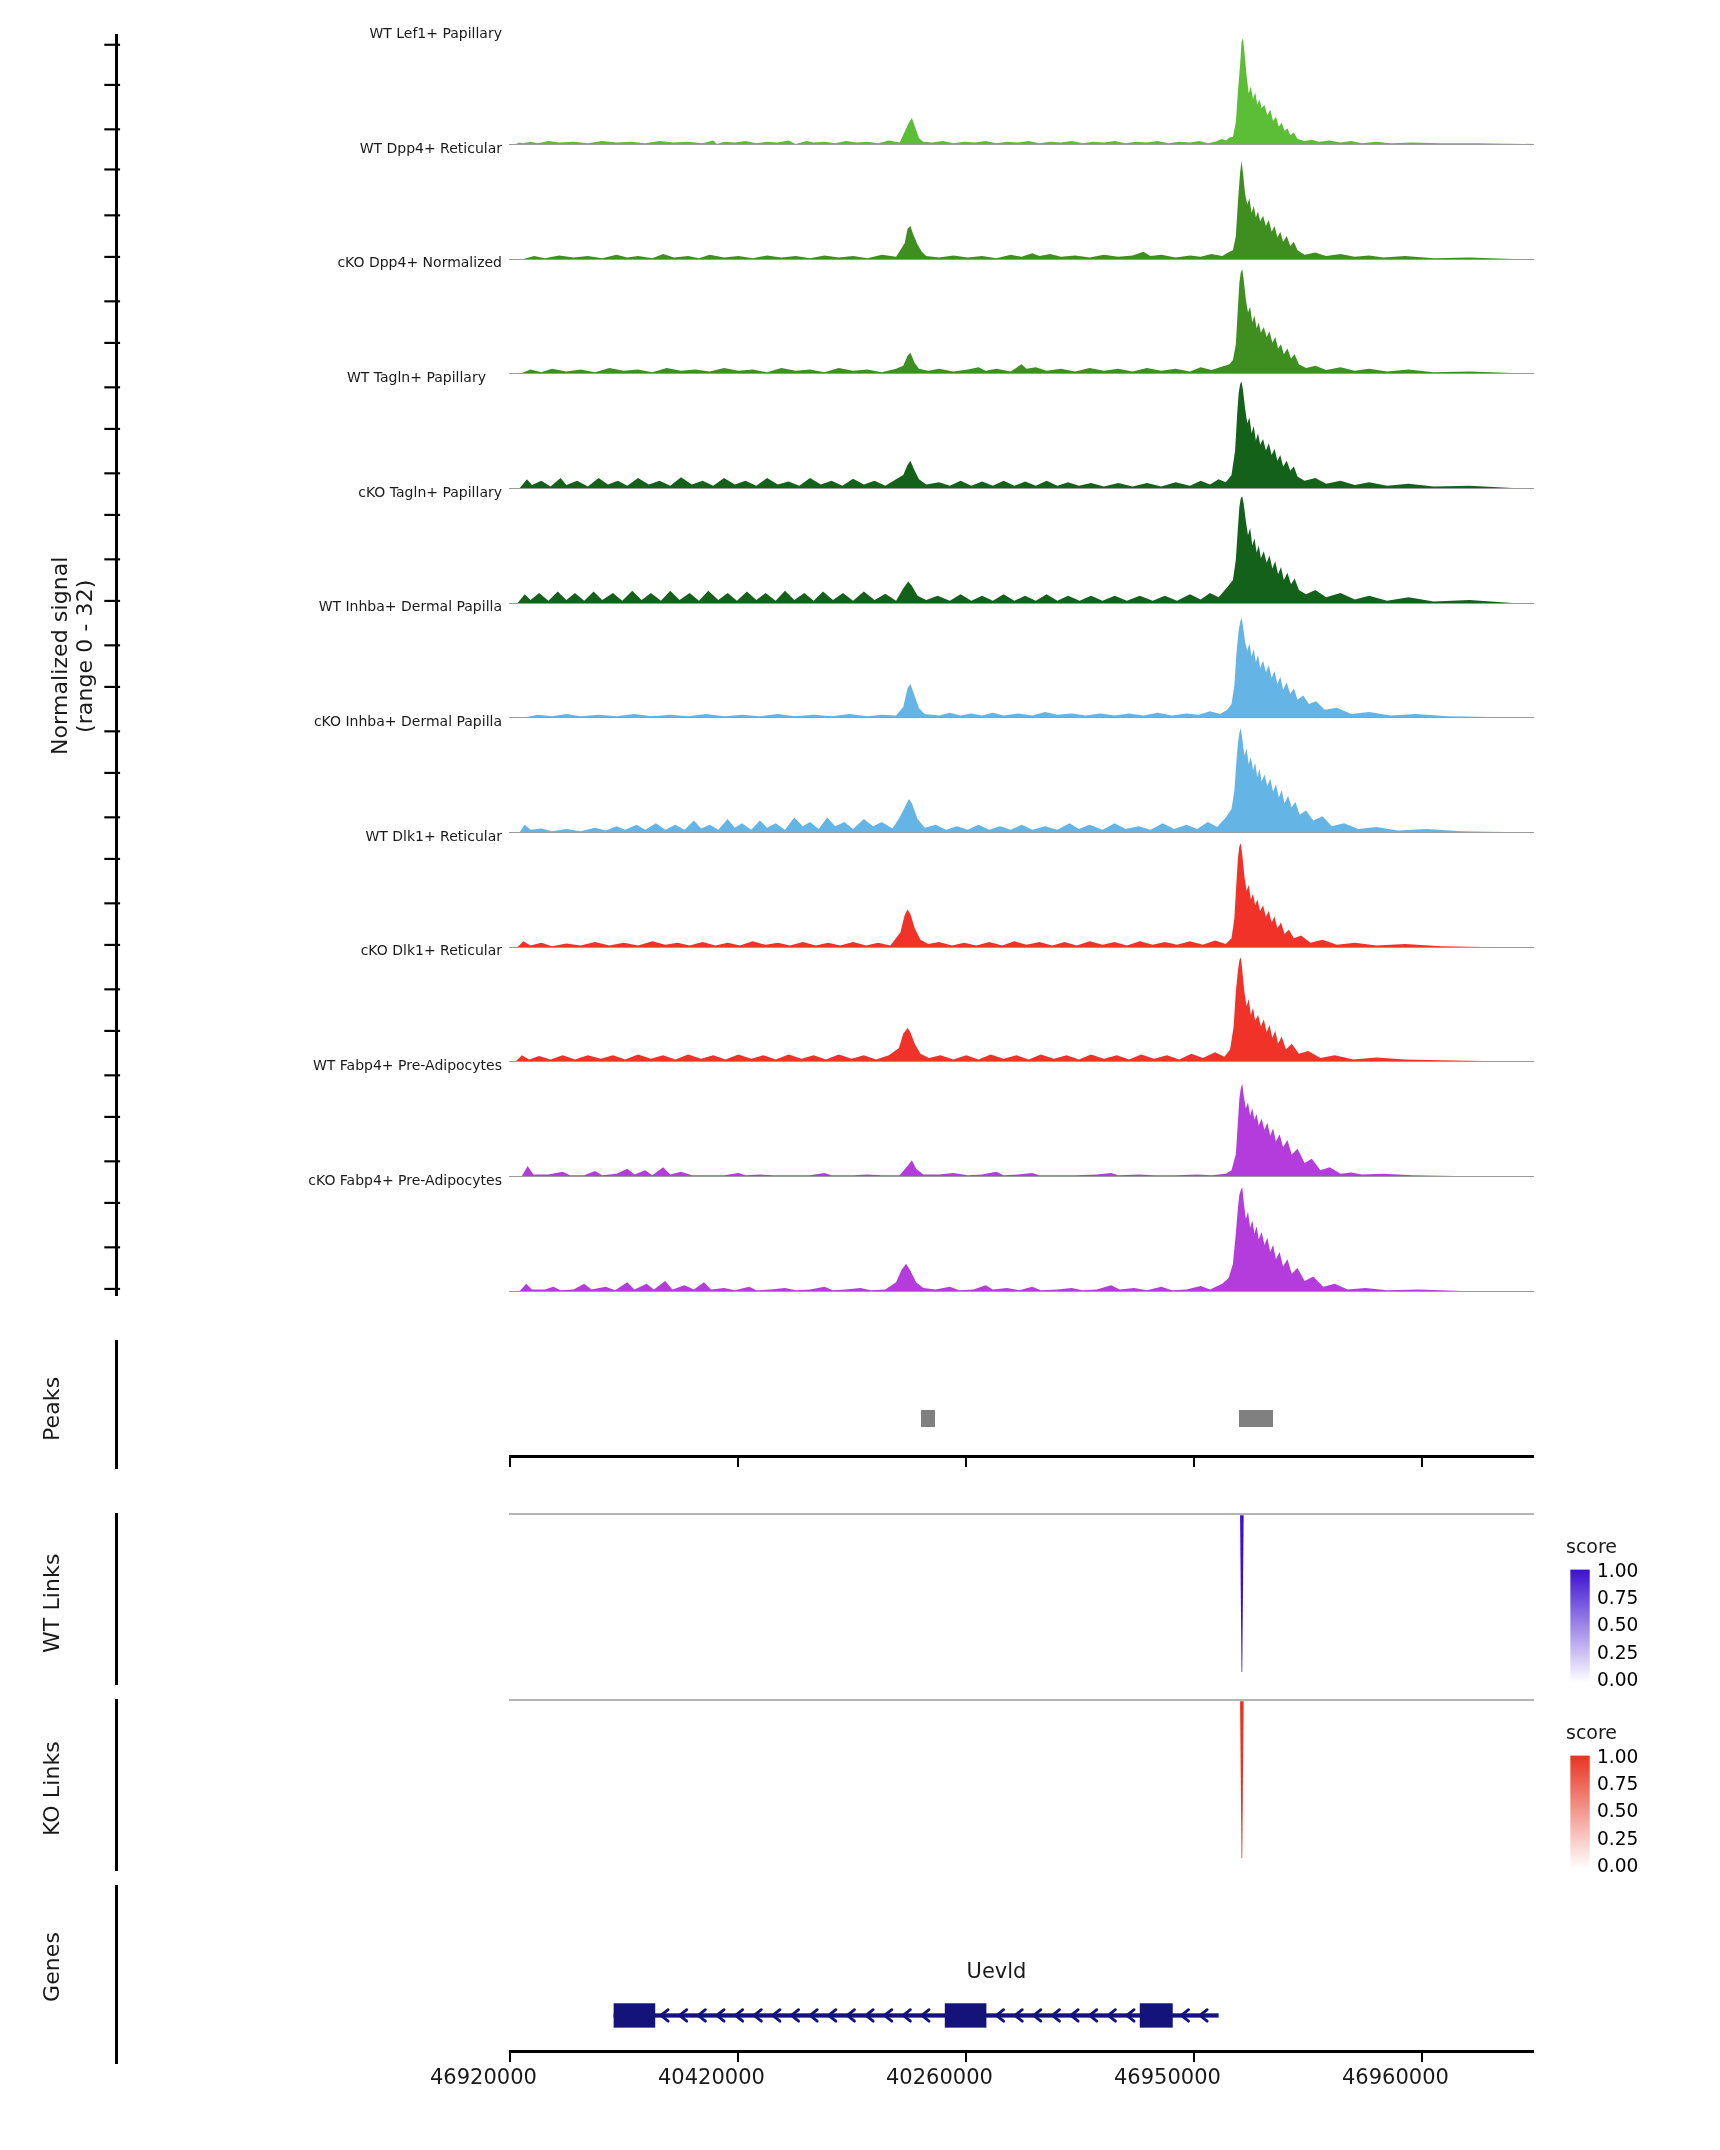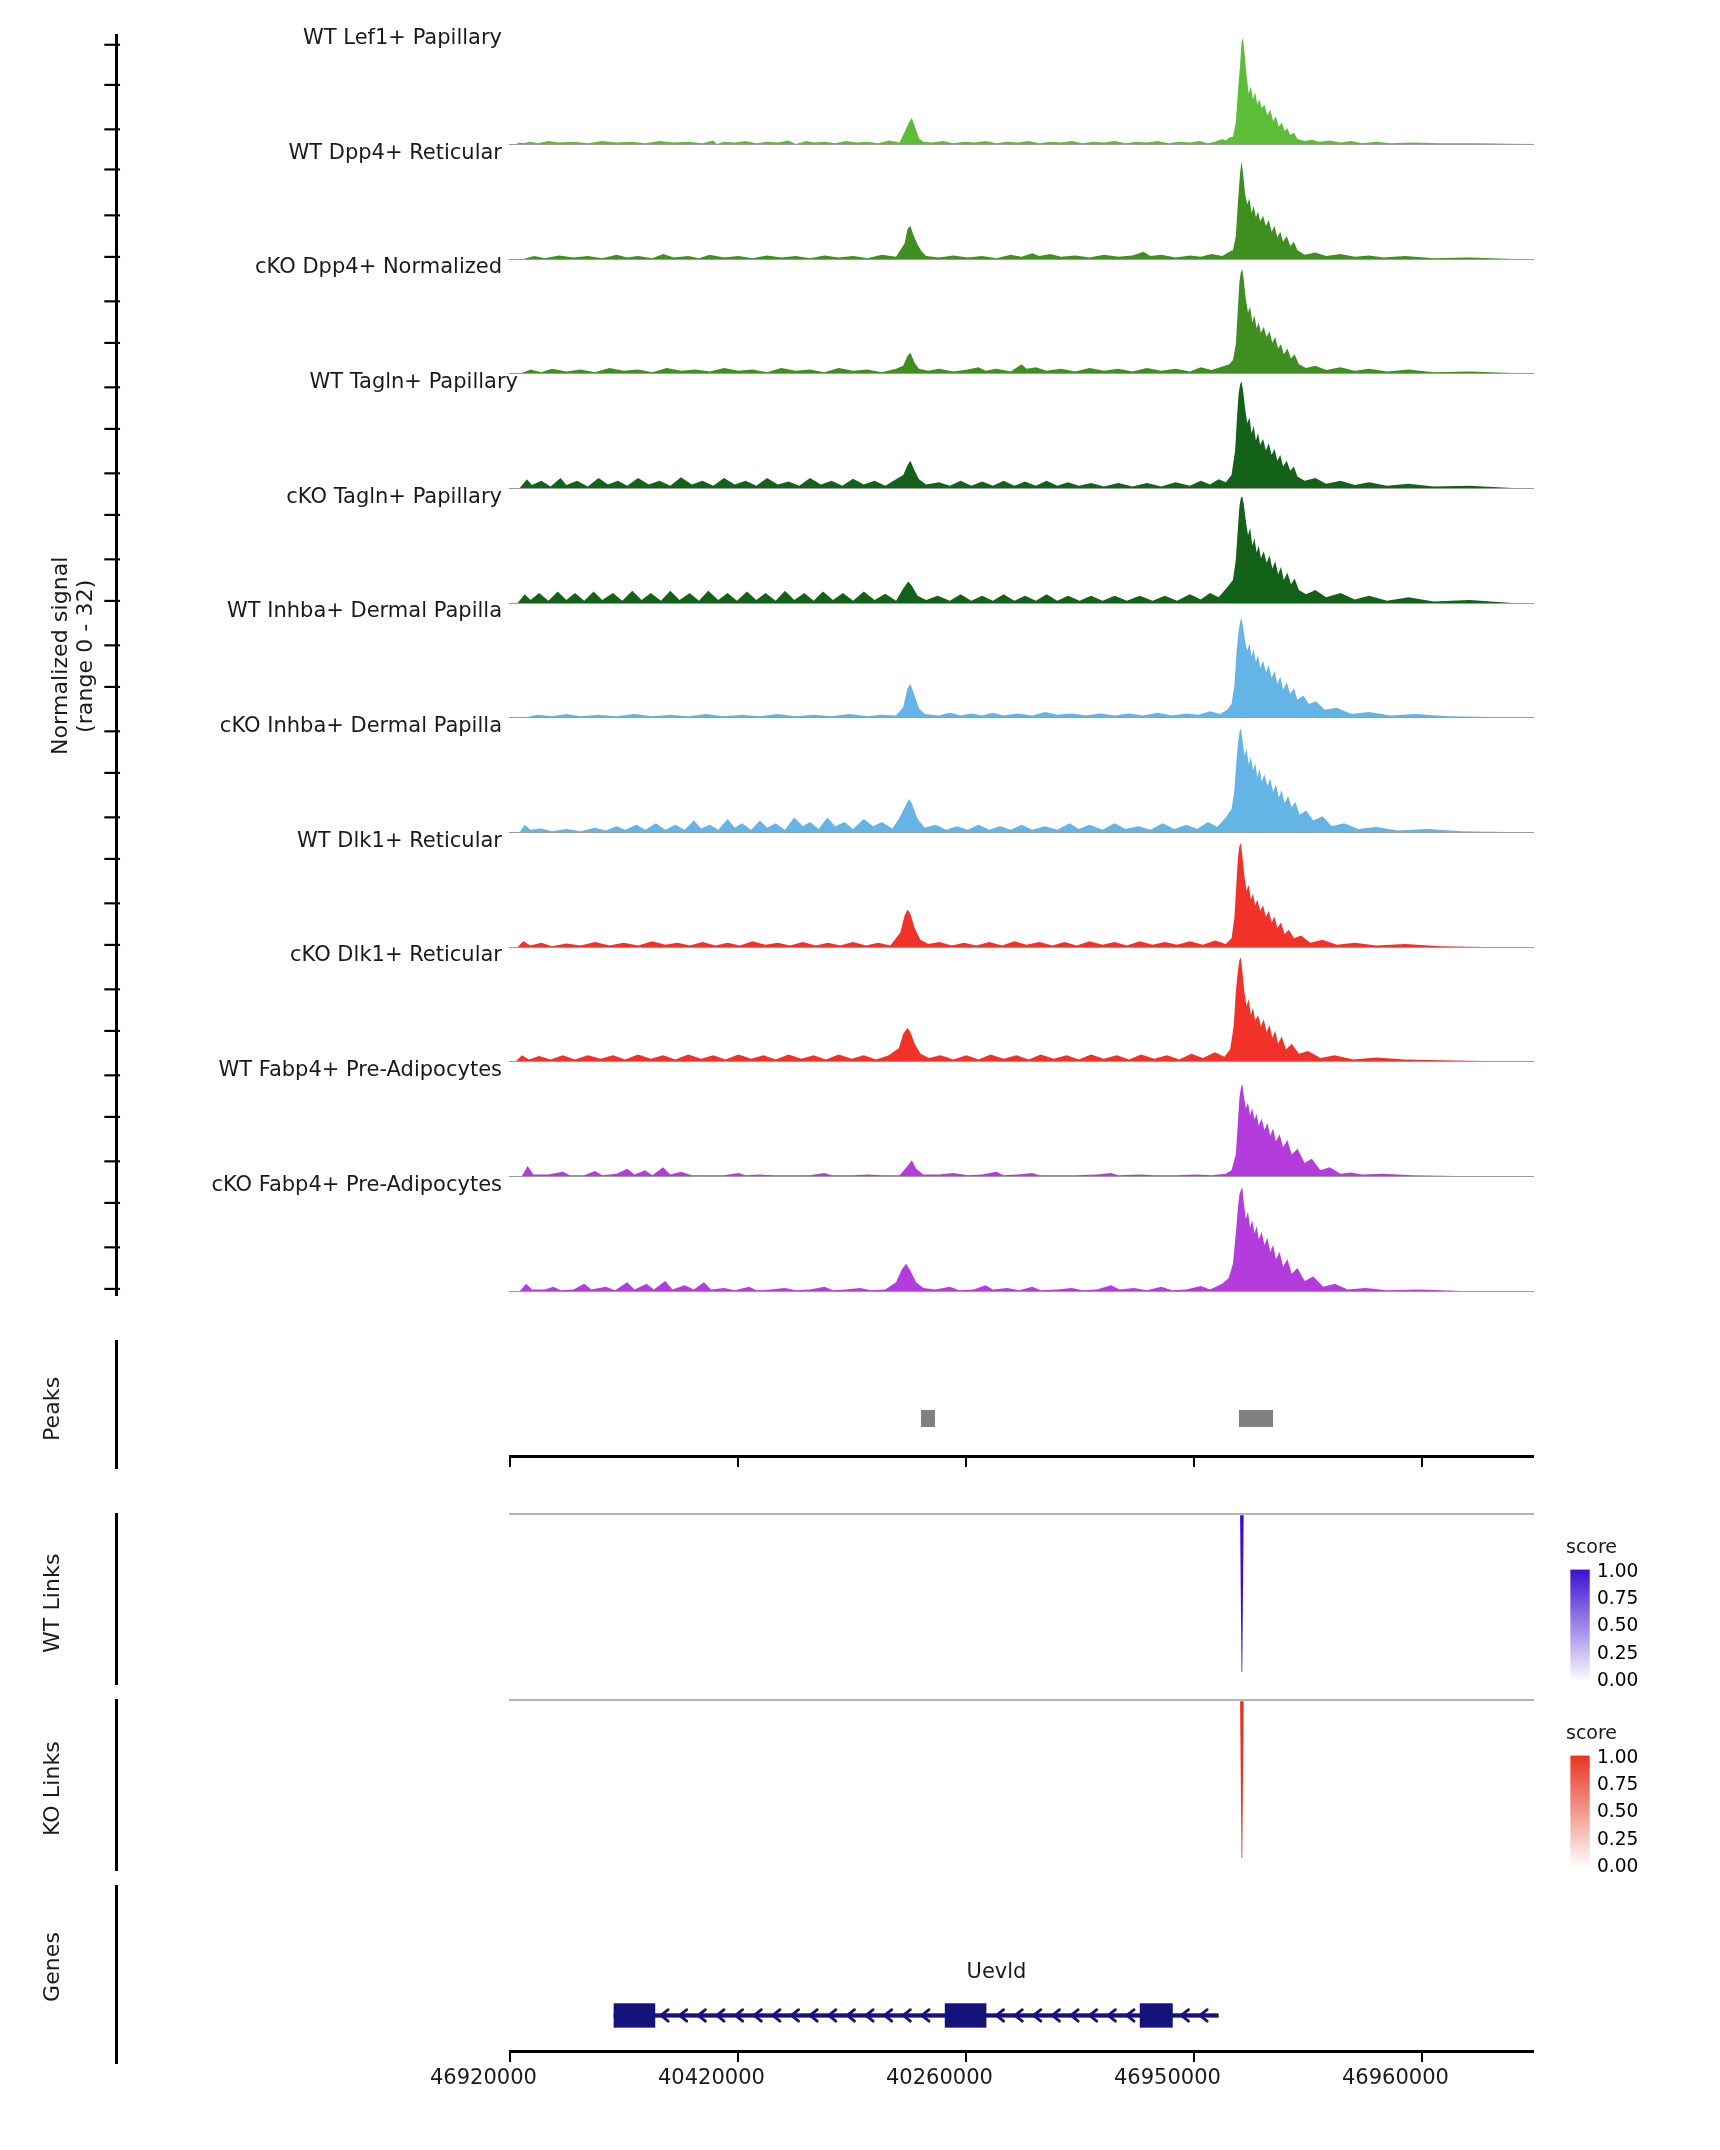--- a/index.html
+++ b/index.html
@@ -18,21 +18,21 @@
     letter-spacing:0.1px;
   }
   .axisline{position:absolute;background:#000;}
   .htick{position:absolute;background:#000;height:2.2px;width:2.2px;}
 
   
   #signal-panel{position:absolute;left:0;top:0;width:1721px;height:1319px;}
   .track{position:absolute;left:509px;width:1025px;height:109px;}
   .track .baseline{position:absolute;left:0;bottom:0;width:100%;height:1.4px;background:#9b9b9b;}
   .track .plot{position:absolute;left:0;bottom:0.7px;width:100%;height:108px;}
-  .track-label-inner{position:absolute;text-align:right;font-size:21px;color:#1a1a1a;white-space:nowrap;}
+  .track-label-inner{position:absolute;text-align:right;font-size:14px;color:#1a1a1a;white-space:nowrap;}
 
   
   #signal-spine{left:115px;top:34px;width:2.9px;height:1262px;}
 
   
   #peaks-panel{position:absolute;left:0;top:1333px;width:1721px;height:143px;}
   .peak-box{position:absolute;background:#808080;height:17px;}
 
   
   .links-panel{position:absolute;left:509px;width:1025px;}
@@ -131,21 +131,21 @@
 
     <div class="track" style="top:265px;">
       <div class="track-label-inner" style="right:1032px;top:-10.8px;">cKO Dpp4+ Normalized</div>
       <svg class="plot" viewBox="0 0 1430 150" preserveAspectRatio="none">
         <path fill="#3f8f20" stroke="none" d="M0,150 L18,150 L30,145 L45,149 L60,144 L80,148 L100,145 L120,149 L140,143 L160,147 L180,145 L200,149 L220,143 L240,147 L260,145 L280,148 L300,143 L320,147 L340,145 L360,149 L380,143 L400,147 L420,145 L440,149 L460,143 L480,147 L500,145 L520,149 L540,144 L550,140 L556,126 L560,122 L566,136 L572,144 L585,147 L600,144 L620,148 L640,145 L655,142 L665,147 L680,144 L700,148 L715,138 L722,144 L735,142 L750,147 L770,144 L790,148 L810,143 L830,147 L850,144 L870,148 L890,143 L910,147 L930,144 L950,148 L965,142 L980,146 L995,141 L1005,138 L1010,132 L1014,110 L1017,58 L1019,24 L1021,10 L1023,6 L1025,20 L1028,48 L1031,66 L1034,58 L1037,80 L1040,70 L1043,88 L1046,80 L1049,94 L1053,86 L1057,100 L1061,92 L1065,108 L1069,100 L1073,116 L1077,110 L1081,124 L1086,116 L1091,130 L1096,124 L1102,138 L1112,143 L1125,140 L1140,146 L1160,142 L1180,147 L1200,144 L1225,148 L1255,145 L1290,149 L1340,148 L1400,150 L1430,150 Z"></path>
       </svg>
       <div class="baseline"></div>
     </div>
 
     <div class="track" style="top:380px;">
-      <div class="track-label-inner" style="right:1016px;top:-10.8px;">WT Tagln+ Papillary</div>
+      <div class="track-label-inner" style="right:1048px;top:-10.8px;">WT Tagln+ Papillary</div>
       <svg class="plot" viewBox="0 0 1430 150" preserveAspectRatio="none">
         <path fill="#14621a" stroke="none" d="M0,150 L15,150 L25,138 L32,146 L45,140 L58,148 L72,136 L80,146 L95,140 L110,148 L125,136 L138,145 L152,140 L165,147 L180,136 L195,145 L210,140 L225,147 L240,135 L255,145 L270,140 L285,147 L300,136 L315,145 L330,140 L345,147 L360,136 L375,145 L390,141 L405,147 L420,136 L435,145 L450,140 L465,147 L480,137 L495,145 L510,140 L525,147 L540,138 L550,132 L556,118 L560,112 L565,124 L572,138 L582,145 L600,142 L615,147 L630,140 L645,147 L660,141 L675,147 L690,140 L705,147 L720,141 L735,147 L750,140 L765,147 L780,142 L795,147 L812,143 L830,148 L850,143 L870,148 L890,143 L910,148 L930,142 L950,147 L965,140 L978,145 L990,138 L1000,142 L1008,132 L1013,98 L1016,46 L1018,18 L1020,6 L1022,2 L1024,14 L1027,40 L1030,60 L1033,52 L1036,74 L1039,64 L1042,84 L1045,74 L1048,90 L1052,82 L1056,98 L1060,88 L1064,104 L1068,96 L1072,112 L1076,104 L1080,120 L1085,112 L1090,126 L1095,120 L1100,134 L1110,140 L1125,136 L1140,144 L1160,140 L1180,146 L1200,142 L1225,147 L1255,144 L1290,148 L1340,147 L1400,150 L1430,150 Z"></path>
       </svg>
       <div class="baseline"></div>
     </div>
 
     <div class="track" style="top:495px;">
       <div class="track-label-inner" style="right:1032px;top:-10.8px;">cKO Tagln+ Papillary</div>
       <svg class="plot" viewBox="0 0 1430 150" preserveAspectRatio="none">
         <path fill="#14621a" stroke="none" d="M0,150 L12,150 L22,138 L30,146 L42,136 L55,147 L68,134 L80,146 L92,136 L105,147 L118,134 L130,146 L145,136 L158,147 L172,133 L185,146 L198,136 L212,147 L225,133 L238,146 L252,136 L265,147 L278,133 L292,146 L305,136 L318,147 L332,134 L345,146 L358,136 L372,147 L385,133 L398,146 L412,136 L425,147 L438,134 L452,146 L466,136 L480,147 L495,134 L510,146 L525,137 L540,147 L550,130 L557,120 L562,126 L570,140 L582,146 L598,140 L615,147 L630,138 L645,147 L660,140 L675,147 L690,138 L705,147 L720,140 L735,147 L750,138 L765,147 L780,140 L796,147 L812,140 L828,147 L845,140 L862,147 L880,140 L898,147 L915,140 L932,147 L950,138 L965,145 L978,136 L990,142 L1002,128 L1010,118 L1014,90 L1017,44 L1019,16 L1021,4 L1023,2 L1025,12 L1028,36 L1031,56 L1034,46 L1037,70 L1040,60 L1043,80 L1046,70 L1049,88 L1053,78 L1057,94 L1061,84 L1065,102 L1069,92 L1073,110 L1077,100 L1081,118 L1086,108 L1091,124 L1096,116 L1102,132 L1112,138 L1125,132 L1140,142 L1160,136 L1180,145 L1200,140 L1225,147 L1255,142 L1290,148 L1340,146 L1400,150 L1430,150 Z"></path>

